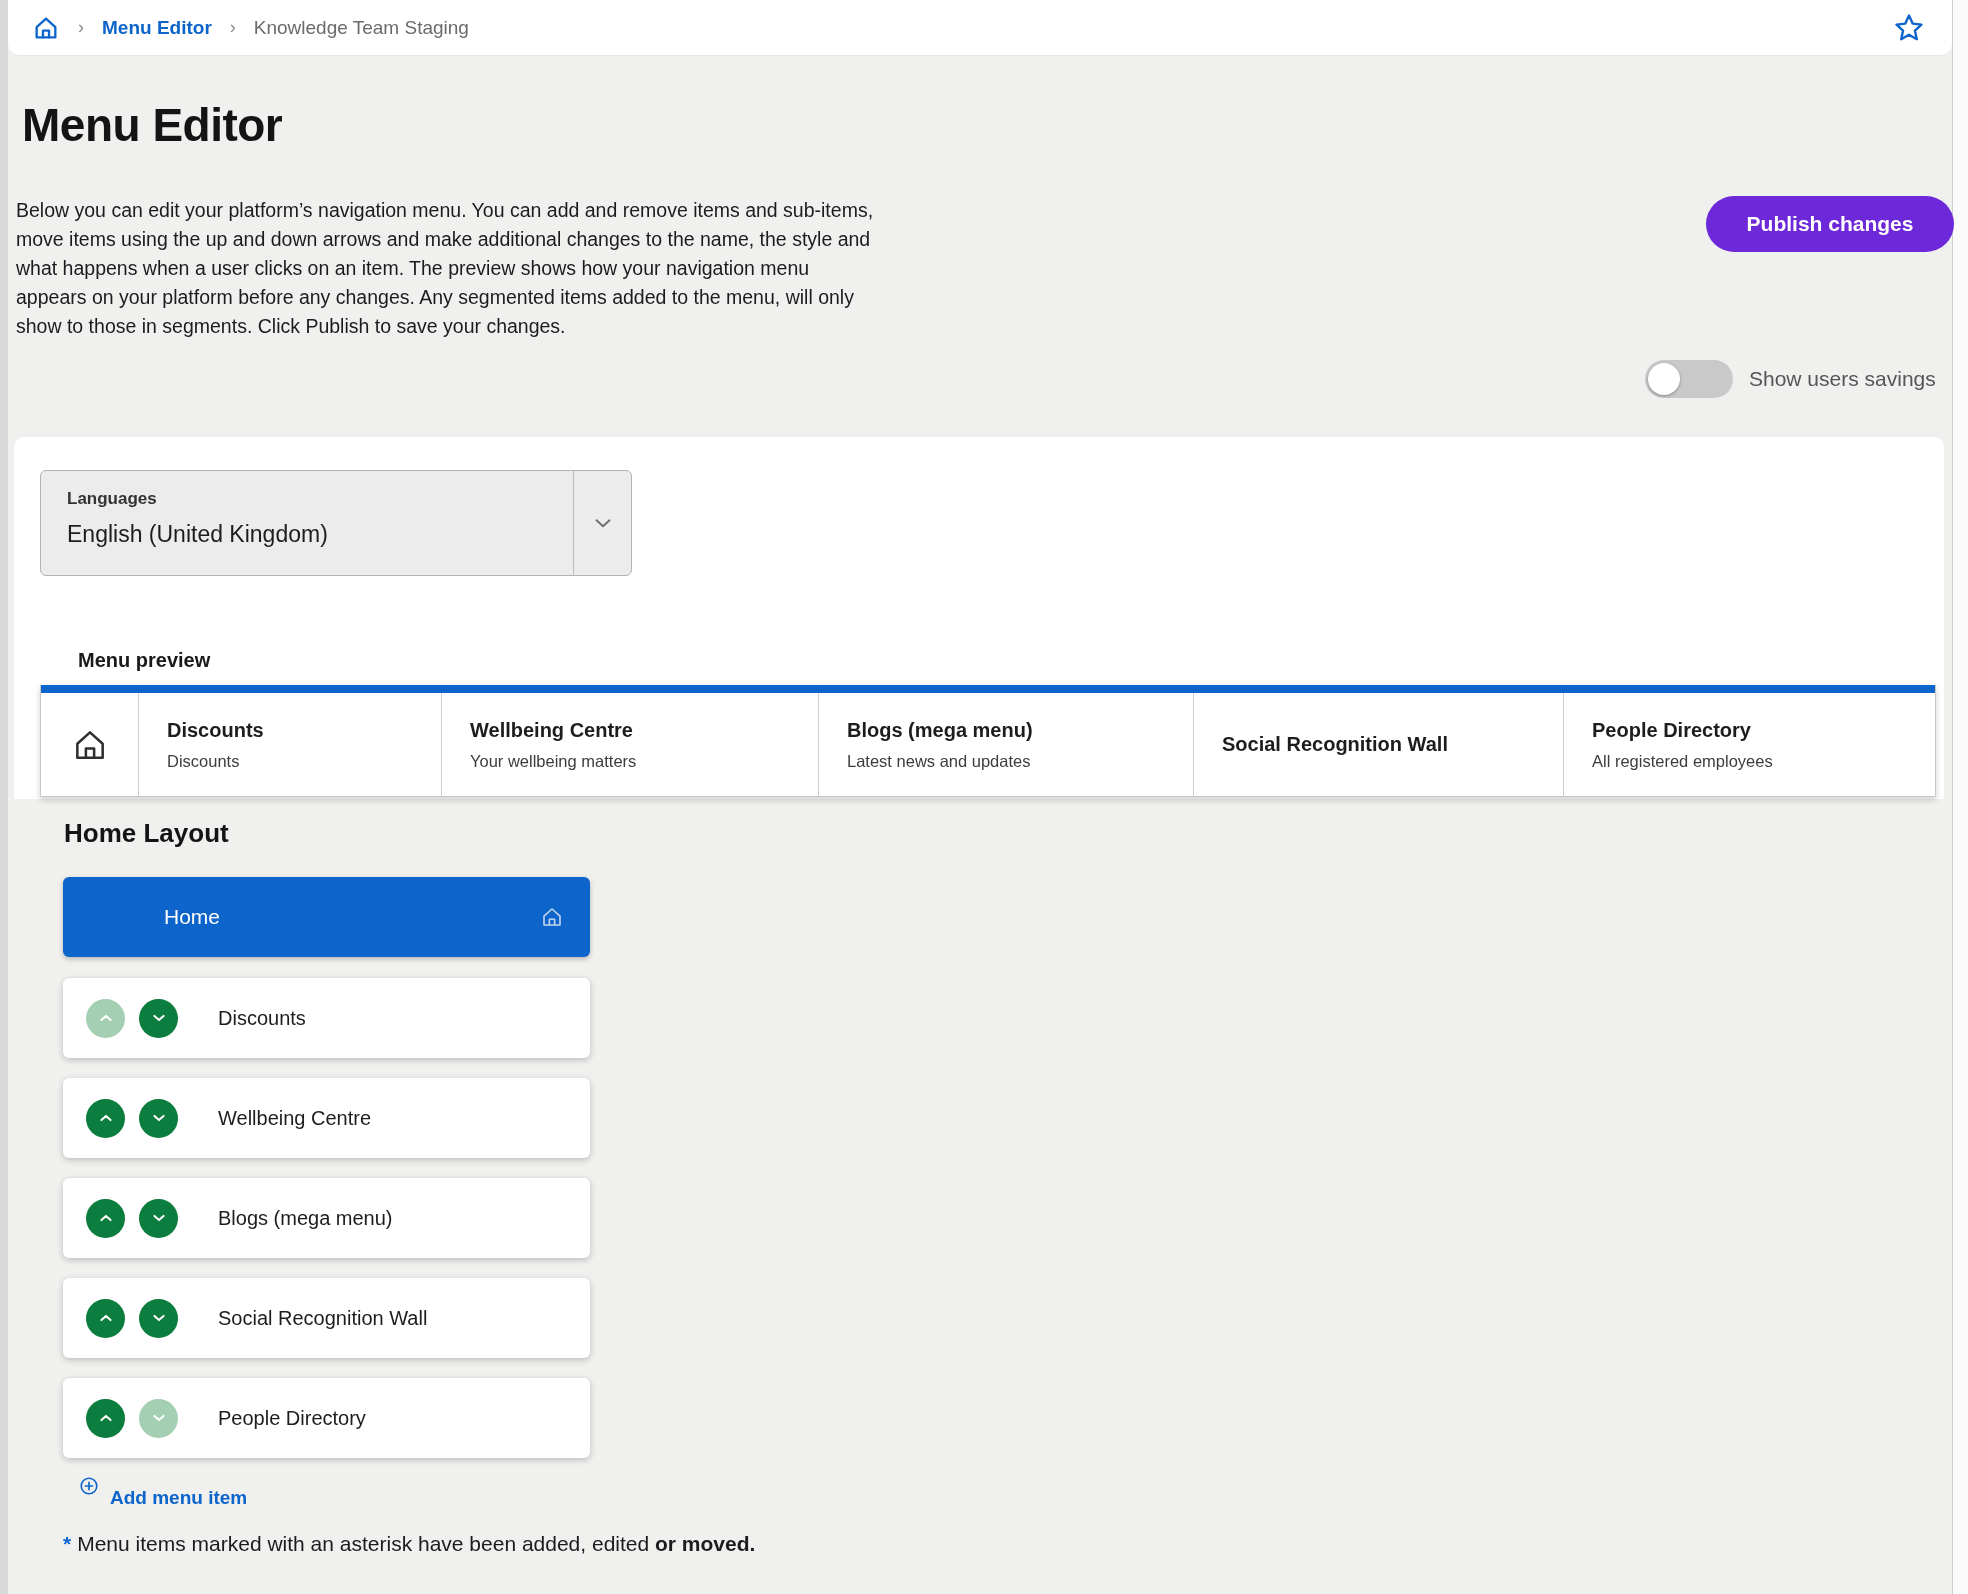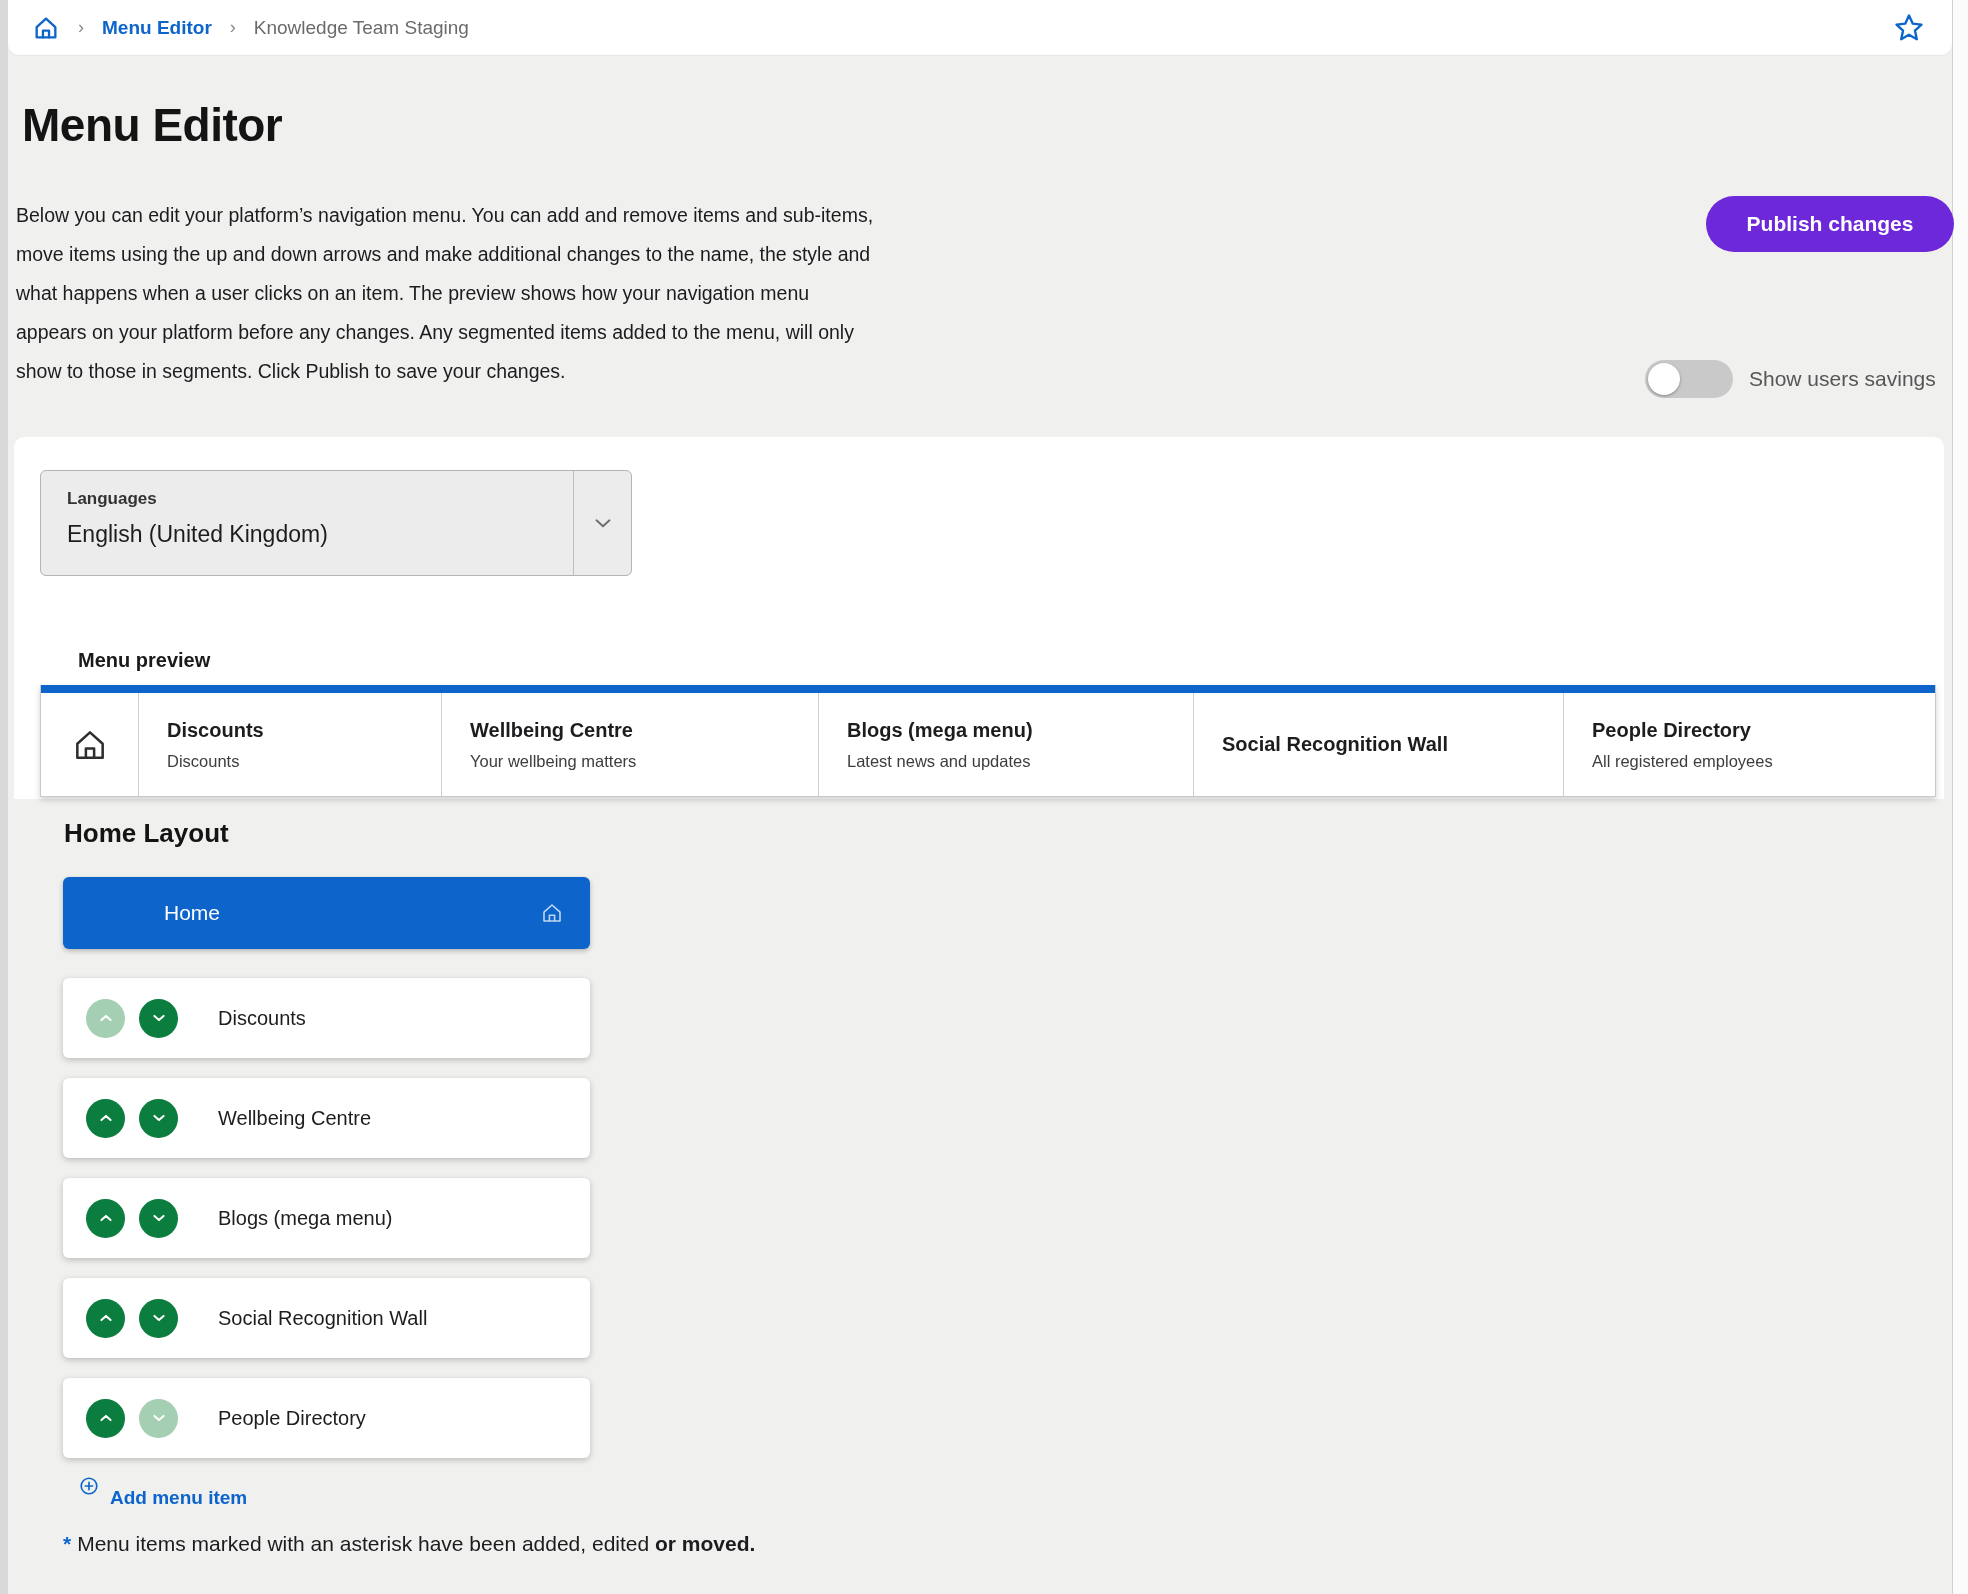--- a/index.html
+++ b/index.html
@@ -26,21 +26,21 @@
   .crumb-home { display:flex; align-items:center; cursor:pointer; }
   .crumb-sep { color:#8a8a8a; font-size:18px; margin:0 18px; }
   .crumb-link { color:#0d65cb; font-weight:700; font-size:19px; cursor:pointer; }
   .crumb-current { color:#6b6b6b; font-size:19px; }
   .crumb-star { margin-left:auto; cursor:pointer; display:flex; align-items:center; }
 
   
   .page-title { position:absolute; left:22px; top:98px; font-size:46px; font-weight:700; letter-spacing:-0.5px; color:#141414; }
   .page-desc {
     position:absolute; left:16px; top:196px; width:860px;
-    font-size:19.5px; line-height:39px; color:#1c1c1e;
+    font-size:19.5px; line-height:29px; color:#1c1c1e;
   }
   .publish-btn {
     position:absolute; left:1706px; top:196px; width:248px; height:56px;
     background:#6d28d9; color:#ffffff; border:none; border-radius:28px;
     font-family:"Liberation Sans", sans-serif;
     font-size:21px; font-weight:600; cursor:pointer;
   }
   .toggle-row { position:absolute; left:1645px; top:360px; display:flex; align-items:center; }
   .toggle {
     width:88px; height:38px; border-radius:19px; background:#c9c9c9; position:relative; cursor:pointer; flex:0 0 auto;
@@ -84,21 +84,21 @@
     padding-left:28px; cursor:pointer;
   }
   .preview-cell:last-child { border-right:none; }
   .preview-cell.home-cell { flex:0 0 98px; align-items:center; justify-content:center; padding-left:0; }
   .pc-title { font-size:20px; font-weight:700; color:#1d1d1f; }
   .pc-sub { font-size:16.5px; color:#3d3d3d; margin-top:10px; }
 
   
   .layout-heading { position:absolute; left:64px; top:818px; font-size:26px; font-weight:700; color:#141414; }
   .home-bar {
-    position:absolute; left:63px; top:877px; width:527px; height:72px;
+    position:absolute; left:63px; top:877px; width:527px; height:80px;
     background:#0d65cb; border-radius:6px; display:flex; align-items:center; cursor:pointer;
     box-shadow:0 2px 5px rgba(0,0,0,.25);
   }
   .home-bar-label { color:#ffffff; font-size:21px; margin-left:101px; }
   .home-bar-icon { margin-left:auto; margin-right:26px; display:flex; align-items:center; opacity:.85; }
 
   .menu-item-card {
     position:absolute; left:63px; width:527px; height:80px;
     background:#ffffff; border-radius:6px; box-shadow:0 2px 6px rgba(0,0,0,.22);
     display:flex; align-items:center; padding-left:23px;

